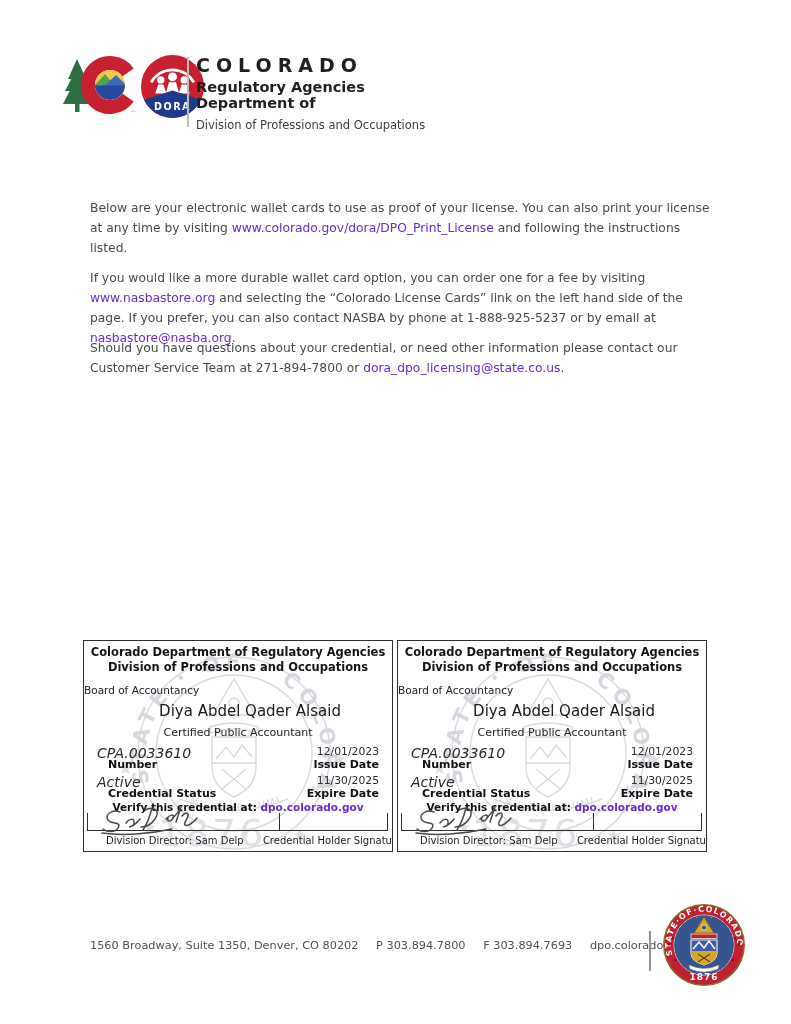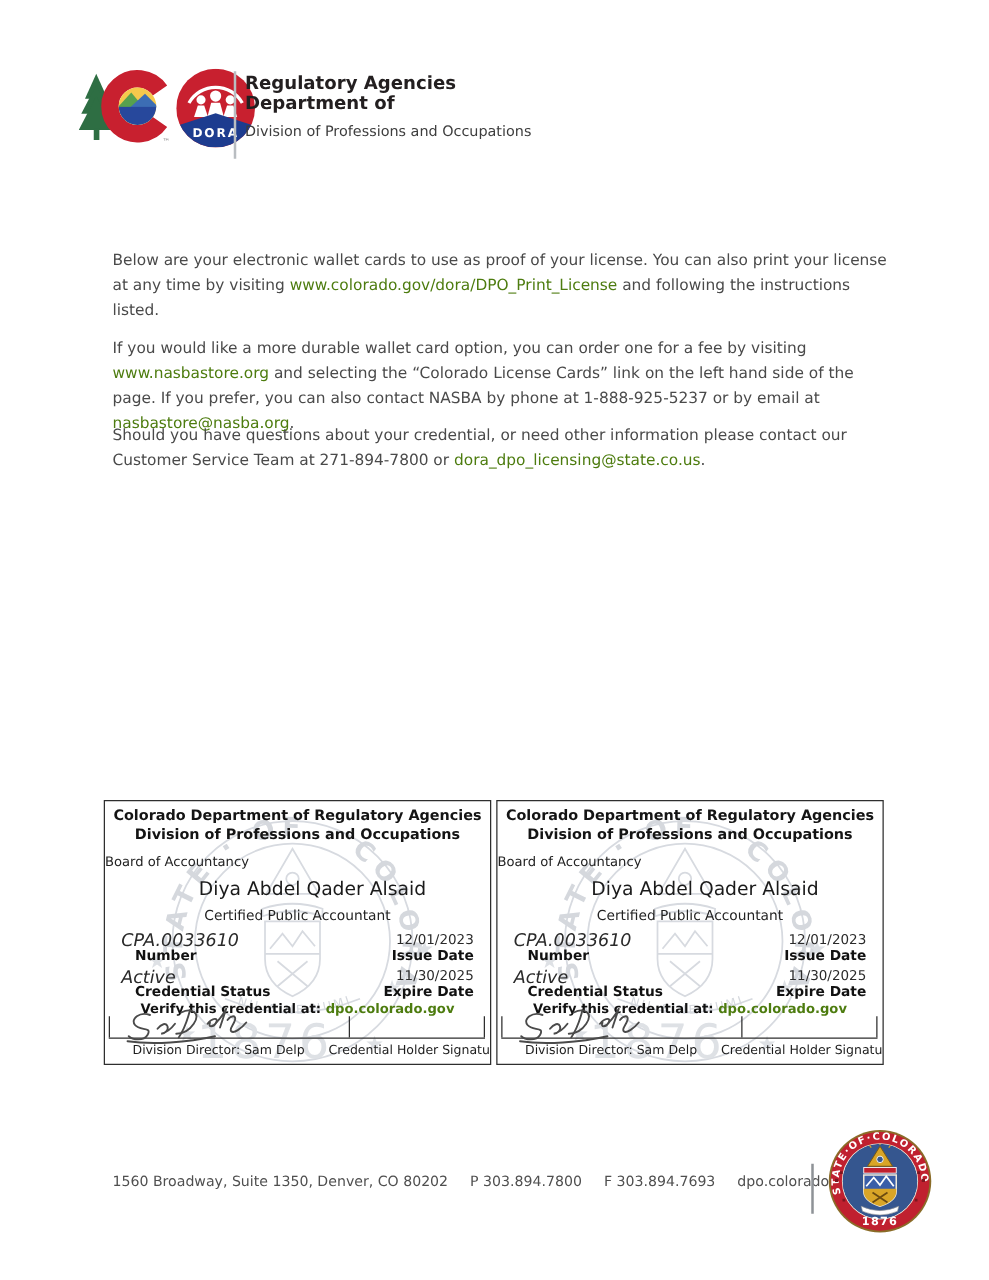--- a/index.html
+++ b/index.html
@@ -11,21 +11,21 @@
   
   .hdr{position:absolute;left:63px;top:53px;width:560px;height:80px;}
   .hdr-logos{position:absolute;left:0;top:2px;display:flex;align-items:flex-start;gap:6px;}
   .hdr-divider{position:absolute;left:124px;top:4px;width:2px;height:70px;background:#b9bdc1;}
   .hdr-text{position:absolute;left:133px;top:2px;}
   .brand{font-size:19px;font-weight:bold;letter-spacing:6px;color:#231f20;line-height:20px;}
   .dept{font-size:14.5px;font-weight:bold;color:#231f20;line-height:16px;margin-top:4px;}
   .division{font-size:11.5px;color:#3d3d3d;margin-top:7px;}
   
   .para{position:absolute;left:90px;width:625px;font-size:12.3px;line-height:20px;color:#4a4a4a;}
-  .para a, .lnk{color:#4d7c0f;text-decoration:none;}
+  .para a, .lnk{color:#6d28d9;text-decoration:none;}
   #p1{top:186px;}
   #p2{top:256px;}
   #p3{top:326px;}
   
   .cards{position:absolute;left:83px;top:640px;display:flex;gap:4px;}
   .card{
     position:relative;width:310px;height:212px;border:1.5px solid #2e2e2e;
     box-sizing:border-box;background:#fff;color:#1b1b1b;overflow:hidden;
   }
   .card .wm{position:absolute;left:0;top:0;width:310px;height:212px;opacity:.55;pointer-events:none;}
@@ -105,20 +105,21 @@
           <circle cx="42.5" cy="24.5" r="3.6"></circle>
           <polygon points="37,38 40,29 45,29 48,38"></polygon>
         </g>
         <polygon points="0,45 31,35 62,45 62,62 0,62" fill="#1d3c8f"></polygon>
       </g>
       <text x="31" y="54" text-anchor="middle" font-size="9.5" font-weight="bold" letter-spacing="1.5" fill="#ffffff" font-family="DejaVu Sans, sans-serif">DORA</text>
     </svg>
   </div>
   <div class="hdr-divider"></div>
   <div class="hdr-text">
+    <div class="brand">COLORADO</div>
     <div class="dept">
       <div>Regulatory Agencies</div>
       <div>Department of</div>
     </div>
     <div class="division">Division of Professions and Occupations</div>
   </div>
 </div>
 
 <p class="para" id="p1"><span>Below are your electronic wallet cards to use as proof of your license. You can also print your license at any time by visiting </span><a href="#" class="lnk">www.colorado.gov/dora/DPO_Print_License</a><span> and following the instructions listed.</span></p>
 

